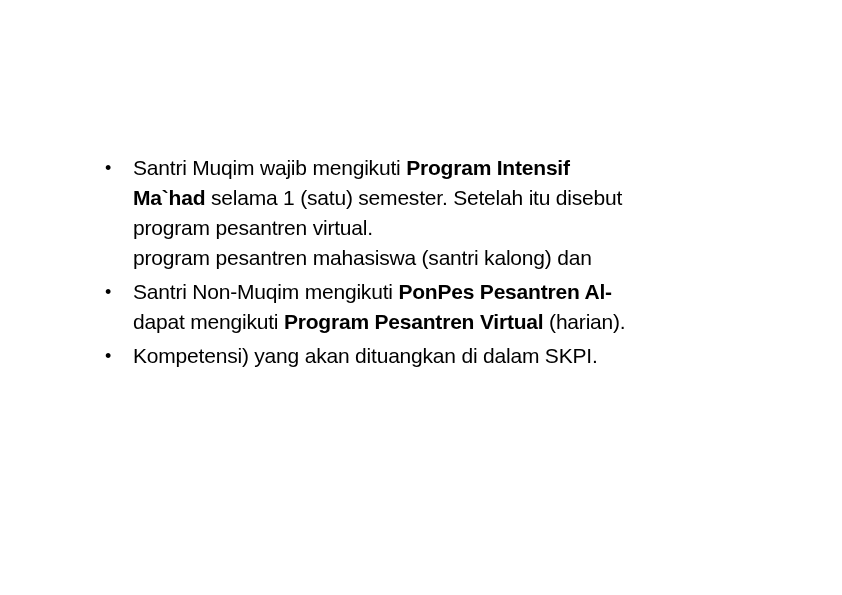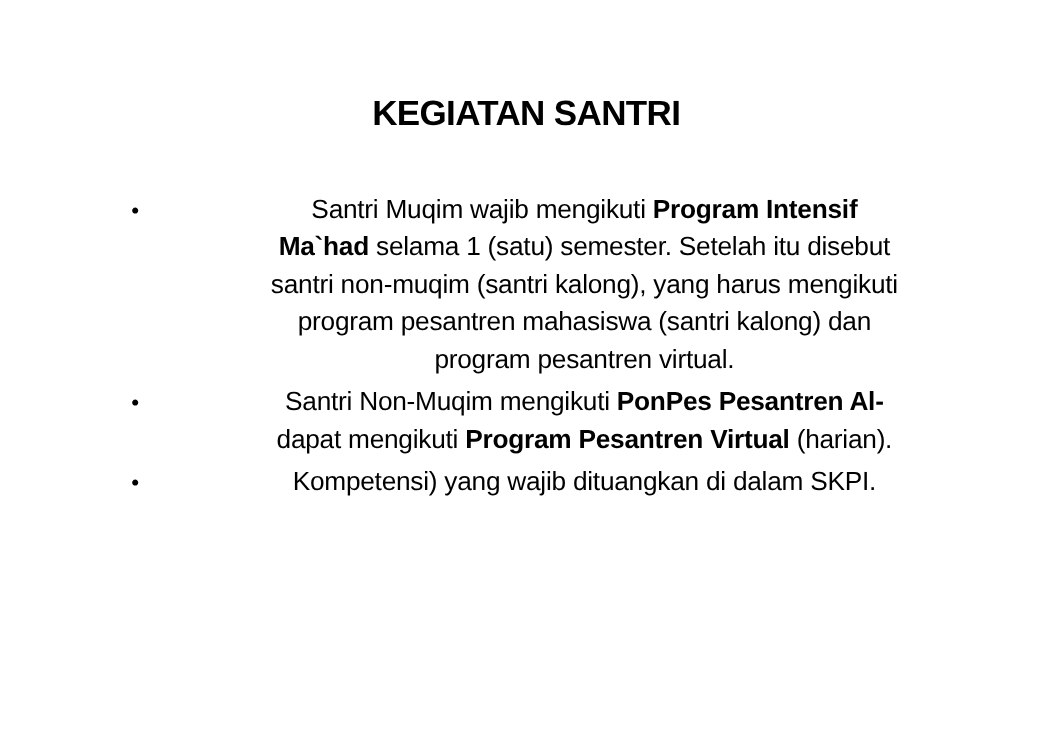--- a/index.html
+++ b/index.html
@@ -49,49 +49,46 @@
   }
   .bullet .text {
     flex: 1 1 auto;
   }
   .line {
     font-size: 21px;
     line-height: 30px;
     letter-spacing: -0.2px;
     white-space: nowrap;
     color: #000000;
-    text-align: center;
   }
   .line b {
     font-weight: bold;
   }
 </style>
 </head>
 <body>
 
 <div class="slide">
-  <h1 class="title">KEGIATAN SANTRI</h1>
   <div class="content" id="bullet-list">
       <div class="bullet">
         <span class="marker">•</span>
         <div class="text">
           <div class="line"><span>Santri Muqim wajib mengikuti </span><b>Program Intensif</b></div>
           <div class="line"><b>Ma`had</b><span> selama 1 (satu) semester. Setelah itu disebut</span></div>
-          <div class="line"><span>santri non-muqim (santri kalong), yang harus mengikuti</span></div>
+          <div class="line"><span>program pesantren virtual.</span></div>
           <div class="line"><span>program pesantren mahasiswa (santri kalong) dan</span></div>
-          <div class="line"><span>program pesantren virtual.</span></div>
         </div>
       </div>
       <div class="bullet">
         <span class="marker">•</span>
         <div class="text">
           <div class="line"><span>Santri Non-Muqim mengikuti </span><b>PonPes Pesantren Al-</b></div>
           <div class="line"><span>dapat mengikuti </span><b>Program Pesantren Virtual</b><span> (harian).</span></div>
         </div>
       </div>
       <div class="bullet">
         <span class="marker">•</span>
         <div class="text">
-          <div class="line"><span>Kompetensi) yang wajib dituangkan di dalam SKPI.</span></div>
+          <div class="line"><span>Kompetensi) yang akan dituangkan di dalam SKPI.</span></div>
         </div>
       </div>
     </div>
 </div>
 
 </body></html>

